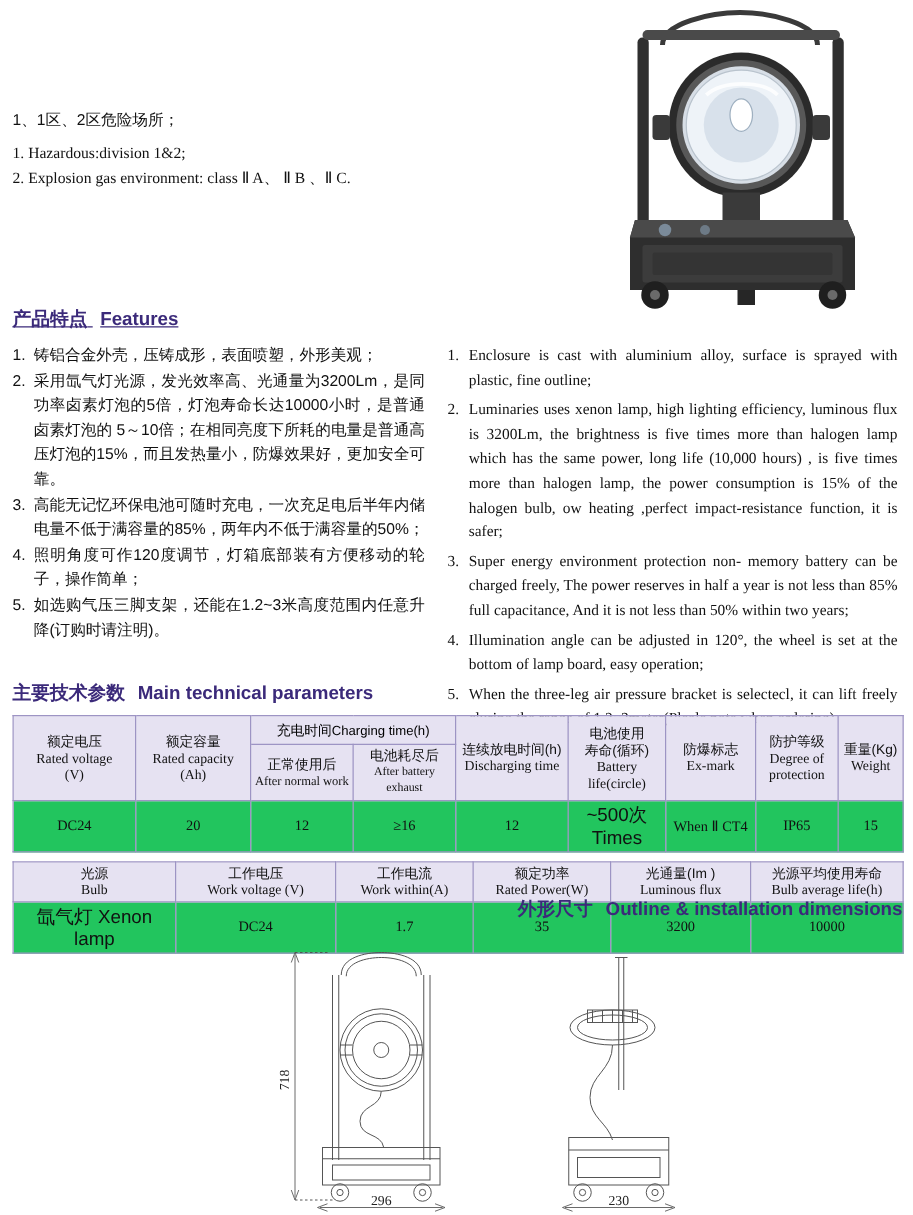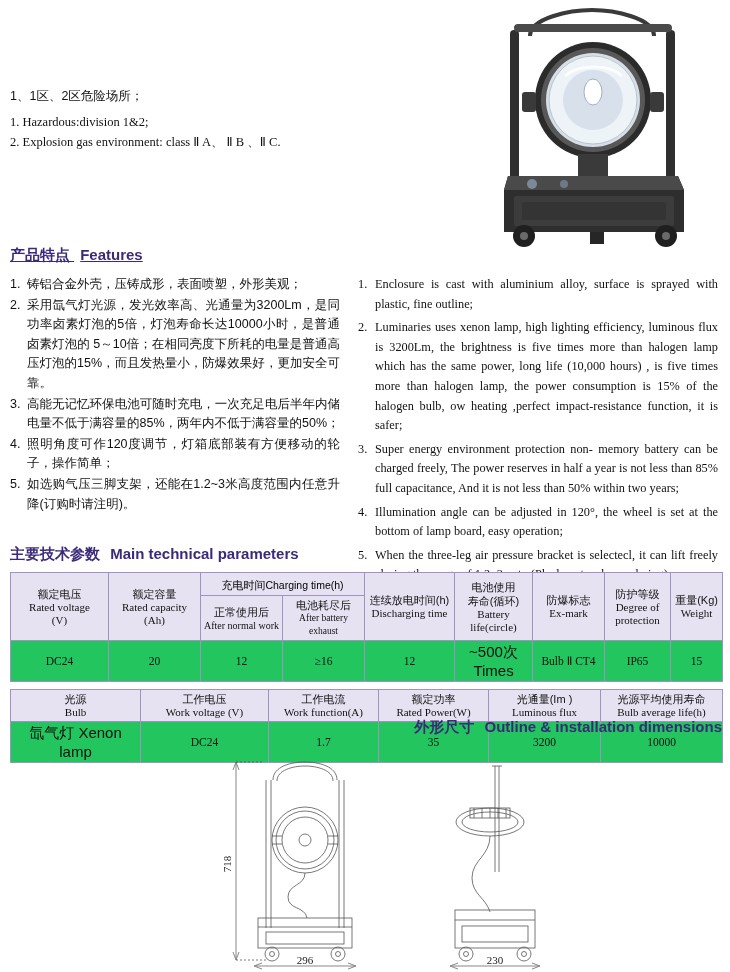--- a/index.html
+++ b/index.html
@@ -271,21 +271,21 @@
           <span class="th-en" style="font-size:9.5px">After battery exhaust</span>
         </th>
       </tr>
       <tr class="datarow">
         <td class="td-val">DC24</td>
         <td class="td-val">20</td>
         <td class="td-val">12</td>
         <td class="td-val">≥16</td>
         <td class="td-val">12</td>
         <td class="td-val-cn">~500次 Times</td>
-        <td class="td-val">Bulb Ⅱ CT4</td>
+        <td class="td-val">When Ⅱ CT4</td>
         <td class="td-val">IP65</td>
         <td class="td-val">15</td>
       </tr>
     </tbody>
       </table>
 
     <table class="spec tbl2">
       <colgroup>
         <col style="width:130px">
           <col style="width:128px">
@@ -299,21 +299,21 @@
         <th>
           <span class="th-cn">光源</span>
           <span class="th-en">Bulb</span>
         </th>
         <th>
           <span class="th-cn">工作电压</span>
           <span class="th-en">Work  voltage (V)</span>
         </th>
         <th>
           <span class="th-cn">工作电流</span>
-          <span class="th-en">Work function(A)</span>
+          <span class="th-en">Work within(A)</span>
         </th>
         <th>
           <span class="th-cn">额定功率</span>
           <span class="th-en">Rated Power(W)</span>
         </th>
         <th>
           <span class="th-cn">光通量(Im )</span>
           <span class="th-en">Luminous  flux</span>
         </th>
         <th>

